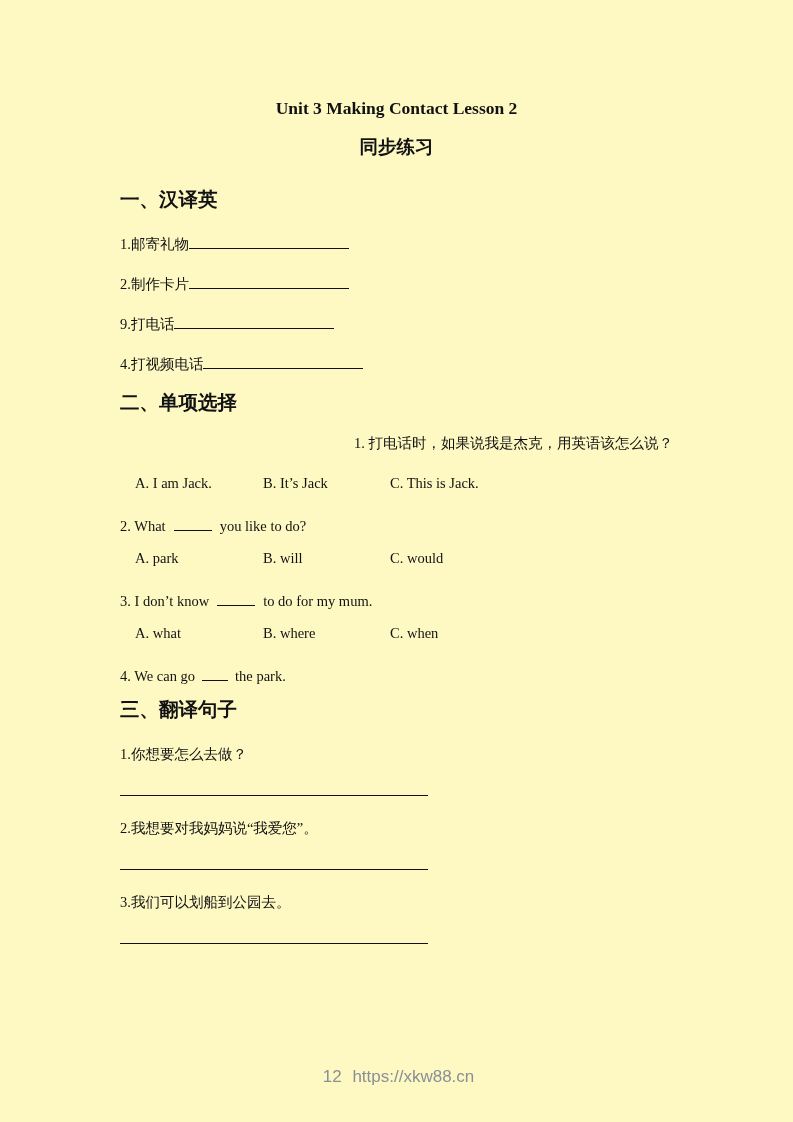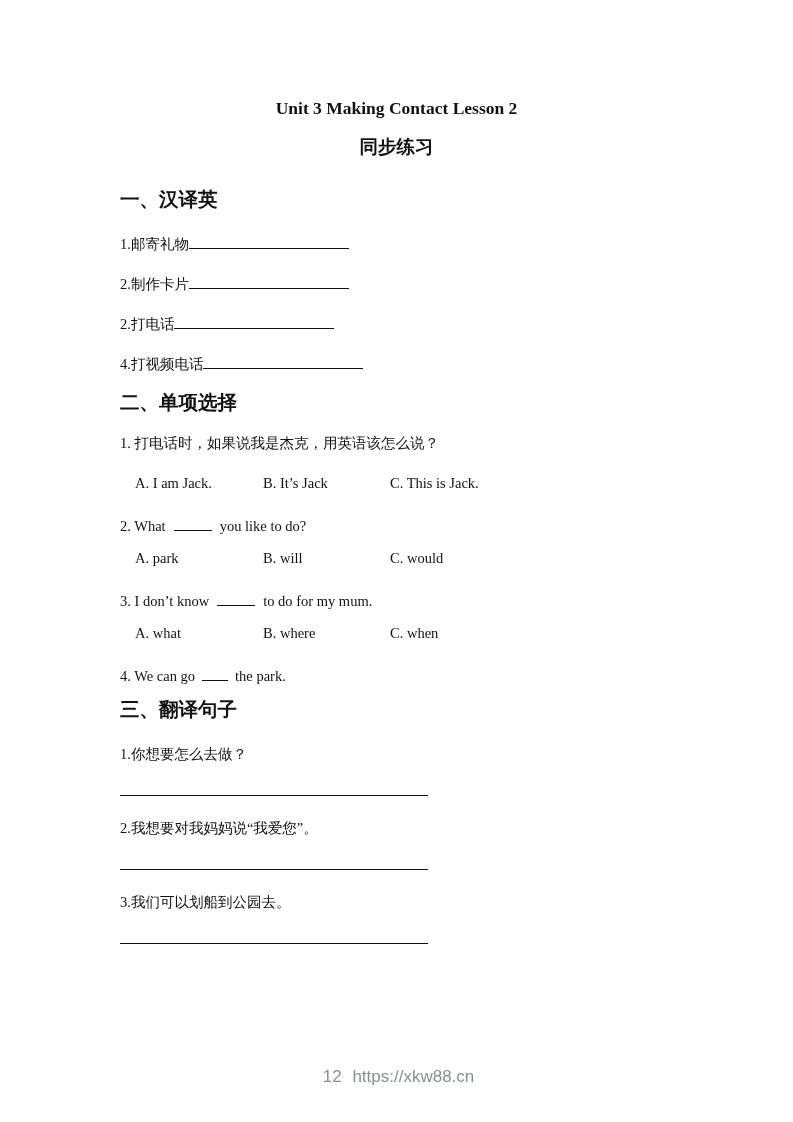--- a/index.html
+++ b/index.html
@@ -1,20 +1,20 @@
 <!DOCTYPE html>
 <html><head>
 <meta charset="utf-8">
 <style>
   * { box-sizing: border-box; }
   html, body { margin: 0; padding: 0; background: #e8e8e8; }
   .page {
     width: 793px; height: 1122px;
     margin: 0 auto;
-    background: #ffffff;
+    background: #fef9c3;
     position: relative;
     font-family: "Liberation Serif", "DejaVu Serif", serif;
     color: #111111;
     padding: 96px 120px 0 120px;
     overflow: hidden;
   }
   .doc-title {
     margin: 0; text-align: center;
     font-size: 17.5px; font-weight: bold;
     font-family: "Liberation Serif", "DejaVu Serif", serif;
@@ -41,21 +41,21 @@
   }
   .fill-item:first-of-type { margin-top: 22px; }
   .fill-line {
     display: inline-block; width: 160px; height: 12px;
     border-bottom: 1.5px solid #111;
   }
 
   .mc-question {
     font-size: 14.5px; line-height: 19px; margin-top: 25px;
   }
-  .mc-question.first { margin-top: 19px; }
+  .mc-question.first { margin-top: 19px; text-align: right; }
   .inline-blank {
     display: inline-block; width: 38px; height: 12px;
     border-bottom: 1.2px solid #111; margin: 0 8px;
   }
   .inline-blank.small { width: 26px; margin: 0 7px; }
   .mc-options {
     display: flex; padding-left: 15px;
     font-size: 14.5px; line-height: 18px; margin-top: 13px;
   }
   .mc-options.first { margin-top: 21px; }
@@ -89,21 +89,21 @@
 
   <h3 class="section-heading sec1-heading">一、汉译英</h3>
 
   <div class="fill-item">
     <span>1.邮寄礼物</span><span class="fill-line"></span>
   </div>
   <div class="fill-item">
     <span>2.制作卡片</span><span class="fill-line"></span>
   </div>
   <div class="fill-item">
-    <span>2.打电话</span><span class="fill-line"></span>
+    <span>9.打电话</span><span class="fill-line"></span>
   </div>
   <div class="fill-item">
     <span>4.打视频电话</span><span class="fill-line"></span>
   </div>
 
   <h3 class="section-heading sec2-heading">二、单项选择</h3>
 
   <div class="mc-question first">1. 打电话时，如果说我是杰克，用英语该怎么说？</div>
   <div class="mc-options first">
     <span class="mc-option col-a">A. I am Jack.</span>

